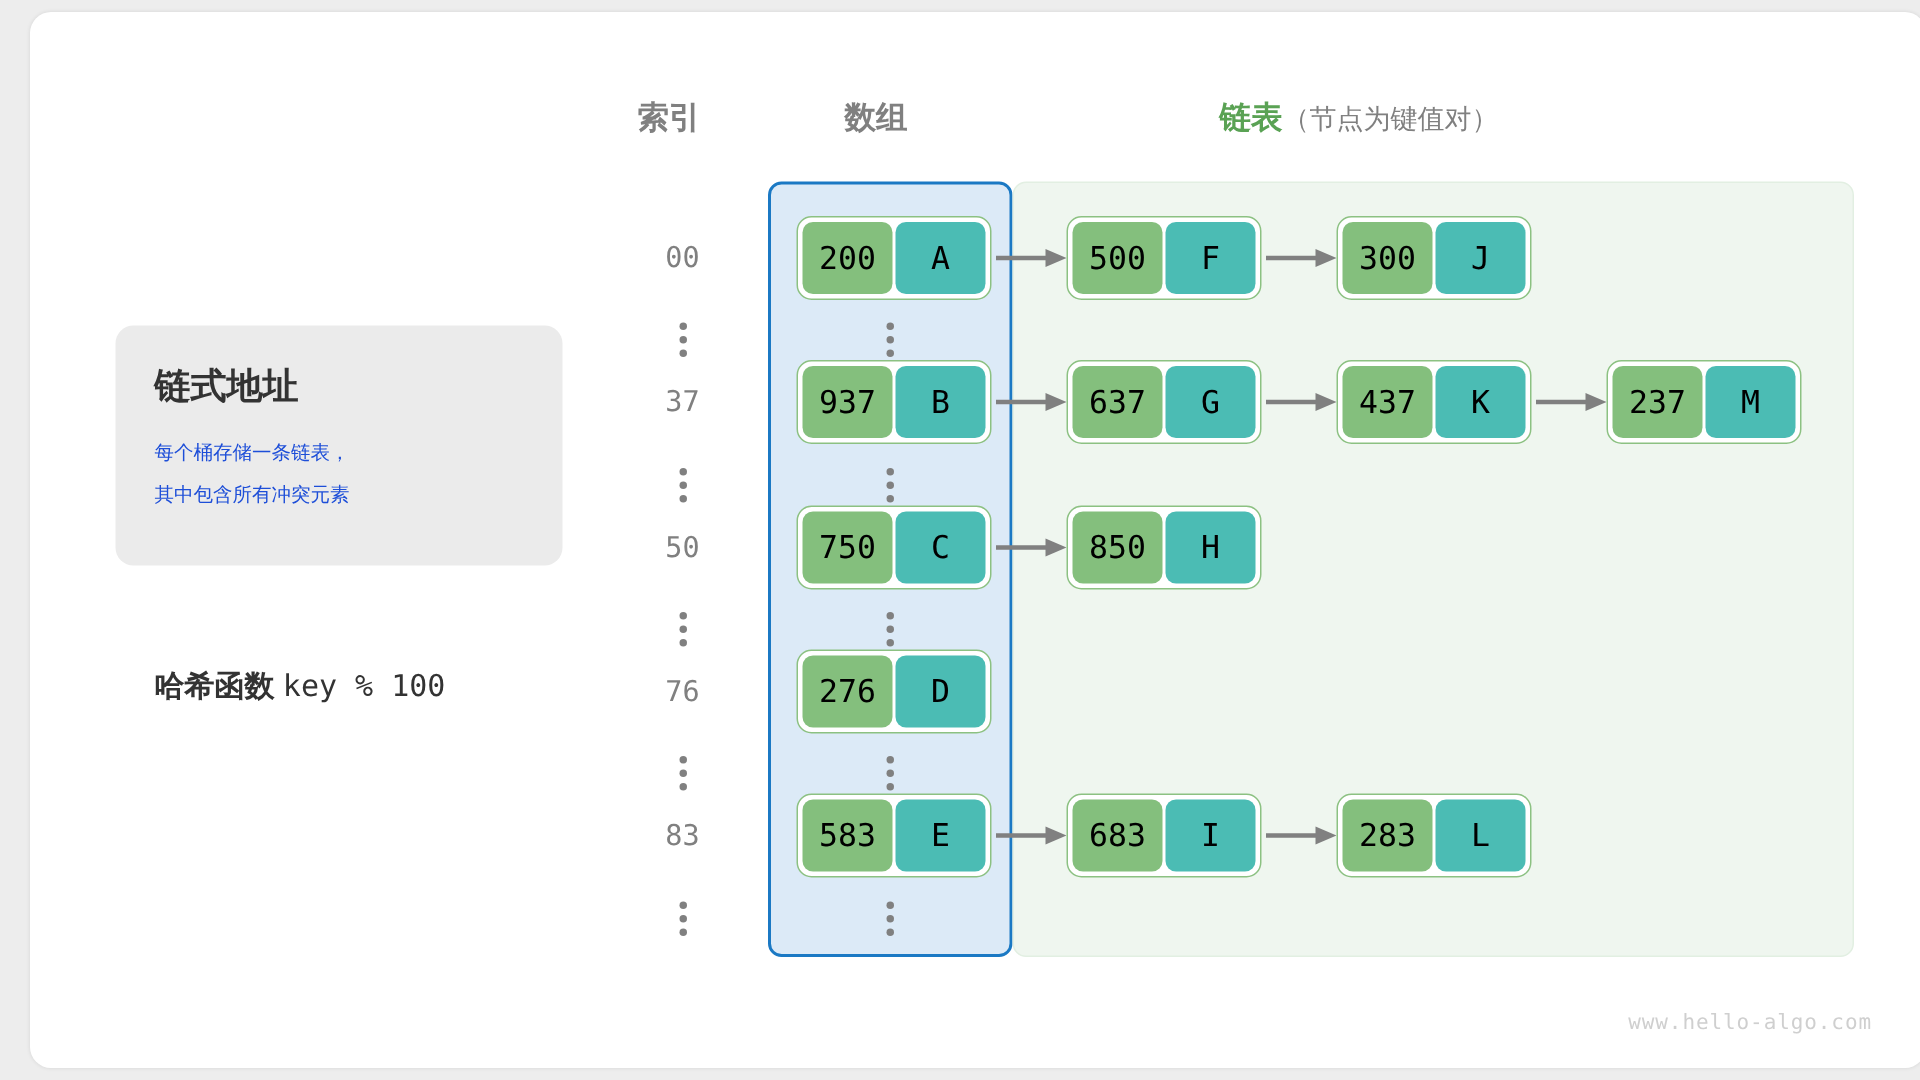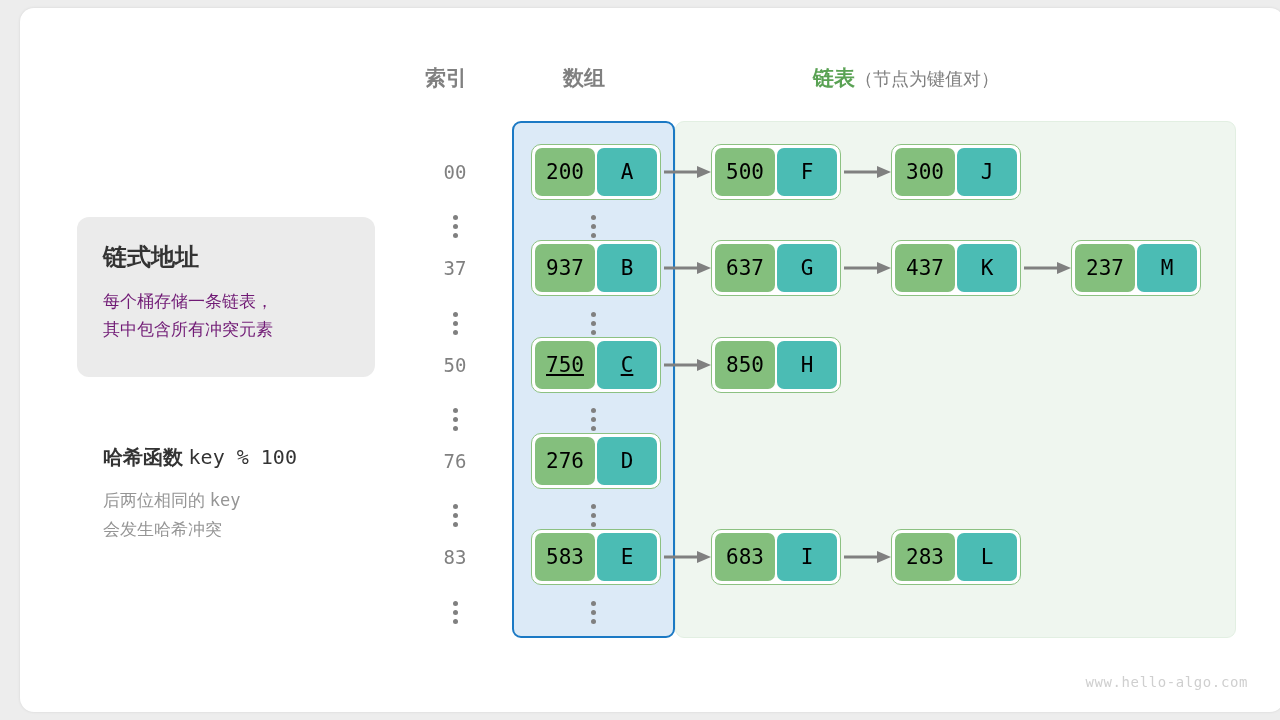--- a/index.html
+++ b/index.html
@@ -141,23 +141,23 @@
     top: 233px;
     font-size: 24px;
     font-weight: bold;
     color: #333333;
   }
   #note-body {
     position: absolute;
     left: 83px;
     top: 280px;
     width: 250px;
-    font-size: 17px;
+    font-size: 13px;
     line-height: 28px;
-    color: #701a75;
+    color: #1d4ed8;
   }
 
   
   #hash-title {
     position: absolute;
     left: 83px;
     top: 436px;
     font-size: 20px;
     font-weight: bold;
     color: #333333;
@@ -278,21 +278,21 @@
       <div class="vdots idx-dots" style="top: 396px;">
         <i></i>
         <i></i>
         <i></i>
       </div>
       <div class="vdots arr-dots" style="top: 396px;">
         <i></i>
         <i></i>
         <i></i>
       </div>
-      <div class="node" style="left: 511px; top: 329px; width: 130px; text-decoration: underline;">
+      <div class="node" style="left: 511px; top: 329px; width: 130px;">
         <div class="key">750</div>
         <div class="val">C</div>
       </div>
       <svg class="arrow" width="48" height="14" viewBox="0 0 48 14" style="left: 644px; top: 350px;">
         <rect x="0" y="5.5" width="36" height="3" fill="#808080"></rect>
         <polygon points="33,1 47,7 33,13" fill="#808080"></polygon>
       </svg>
       <div class="node" style="left: 691px; top: 329px; width: 130px;">
         <div class="key">850</div>
         <div class="val">H</div>
@@ -346,20 +346,16 @@
     </div>
 
   <div id="note-card"></div>
   <div id="note-title">链式地址</div>
   <div id="note-body">
     <div>每个桶存储一条链表，</div>
     <div>其中包含所有冲突元素</div>
   </div>
 
   <div id="hash-title"><span>哈希函数</span><span>&nbsp;</span><span class="mono">key % 100</span></div>
-  <div id="hash-body">
-    <div><span>后两位相同的</span><span>&nbsp;</span><span class="mono">key</span></div>
-    <div>会发生哈希冲突</div>
-  </div>
 
   <div id="watermark">www.hello-algo.com</div>
 
 </div>
 
 </body></html>

